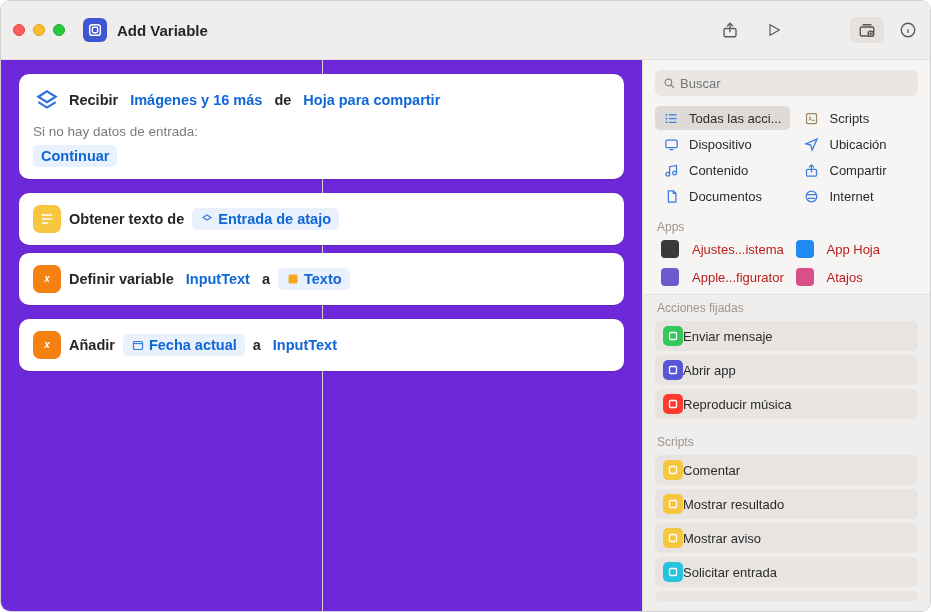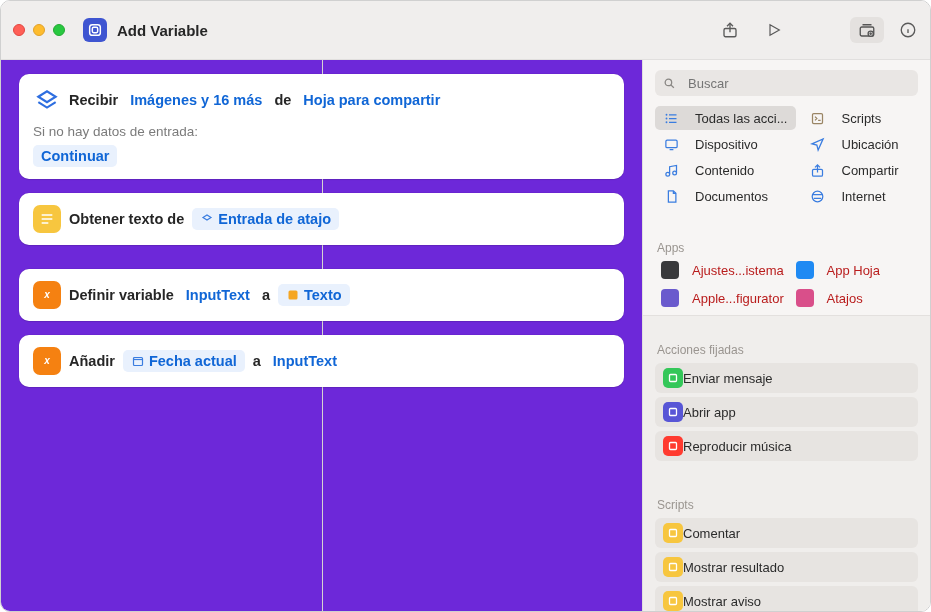--- a/index.html
+++ b/index.html
@@ -23,45 +23,45 @@
   
   .main { display: flex; height: calc(100% - 48px); }
   .canvas { flex: 1 1 auto; background: #6d28d9; padding: 14px 18px; position: relative; overflow: hidden; }
   .sidebar { width: 288px; flex: 0 0 288px; background: #f7f5f4; border-left: 1px solid #e1dfde; display:flex; flex-direction:column; overflow:hidden; }
 
   
   .connector { position: absolute; left: 50%; top: 0; width: 0; border-left: 1px solid #d5d3d1; height: 100%; z-index: 0; }
 
   
   .card { background: #fff; border-radius: 10px; box-shadow: 0 0.5px 1px rgba(0,0,0,0.1), 0 0 0 0.5px rgba(0,0,0,0.06); padding: 12px 14px; margin-bottom: 14px; position: relative; z-index: 1; }
-  .card.tight { margin-bottom: 24px; }
+  .card.tight { margin-bottom: 8px; }
   .card .row { display: flex; align-items: center; gap: 8px; flex-wrap: wrap; }
   .action-icon { width: 28px; height: 28px; border-radius: 7px; display:flex; align-items:center; justify-content:center; color:#fff; flex-shrink:0; }
   .ai-blue-outline { background:#fff; border:0; }
   .ai-yellow { background:#f7c63f; }
   .ai-orange { background:#f58111; }
   .action-text { font-size: 14.5px; color:#262626; font-weight:600; }
   .token { font-size: 14.5px; font-weight:600; color:#1066d6; padding: 2px 4px; border-radius:5px; }
   .token.bg { background:#e9f1fd; padding:3px 8px; display:inline-flex; align-items:center; gap:4px; }
   .token.plain { color:#1066d6; }
   .subrow { margin-top: 10px; font-size: 13.5px; color:#7b7b7b; }
   .word { font-size:14.5px; color:#262626; font-weight:600; }
   .mini-ic { width:14px; height:14px; display:inline-flex; align-items:center; justify-content:center; color:#3a7de0; }
   .mini-ic.orange { color:#f5a623; }
 
   
-  .search { margin: 10px 12px 8px; background:#e9e6e4; border-radius:6px; height:26px; display:flex; align-items:center; padding:0 8px; color:#8a8784; gap:12px; }
+  .search { margin: 10px 12px 8px; background:#e9e6e4; border-radius:6px; height:26px; display:flex; align-items:center; padding:0 8px; color:#8a8784; gap:4px; }
   .search input { border:none; background:transparent; outline:none; font-size:13px; color:#555; flex:1; }
   .cat-grid { display:grid; grid-template-columns: 1fr 1fr; gap:2px 6px; padding: 2px 12px 6px; }
-  .cat { display:flex; align-items:center; gap:16px; padding:4px 8px; border-radius:5px; font-size:13px; color:#2b2b2b; cursor:default; }
+  .cat { display:flex; align-items:center; gap:10px; padding:4px 8px; border-radius:5px; font-size:13px; color:#2b2b2b; cursor:default; }
   .cat.selected { background:#dddad8; }
   .cat .ci { width:16px; height:16px; display:flex; align-items:center; justify-content:center; }
   .cat .lbl { white-space:nowrap; overflow:hidden; text-overflow:ellipsis; }
 
-  .section-label { font-size:12px; color:#9a9590; padding: 6px 14px 2px; margin-top: 21px; }
+  .section-label { font-size:12px; color:#9a9590; padding: 6px 14px 2px; }
   .app-grid { display:grid; grid-template-columns: 1fr 1fr; gap:2px 6px; padding: 0 12px 4px; }
   .app-item { display:flex; align-items:center; gap:13px; padding:4px 6px; border-radius:5px; font-size:13px; color:#b91c1c; white-space:nowrap; overflow:hidden; text-overflow:ellipsis; }
   .app-ic { width:18px; height:18px; border-radius:4px; flex-shrink:0; }
 
   .pinned-wrap { background:#f0eeec; border-top:1px solid #e3e0de; padding-bottom:6px; }
   .action-list { padding: 0 12px; }
   .al-item { background:#e7e4e1; border-radius:6px; margin:4px 0; padding:5px 8px; display:flex; align-items:center; font-size:13px; color:#2b2b2b; }
   .al-ic { width:20px; height:20px; border-radius:5px; flex-shrink:0; display:flex; align-items:center; justify-content:center; color:#fff; }
 
   .scripts-wrap { background:#f0eeec; flex:1; overflow:hidden; }

